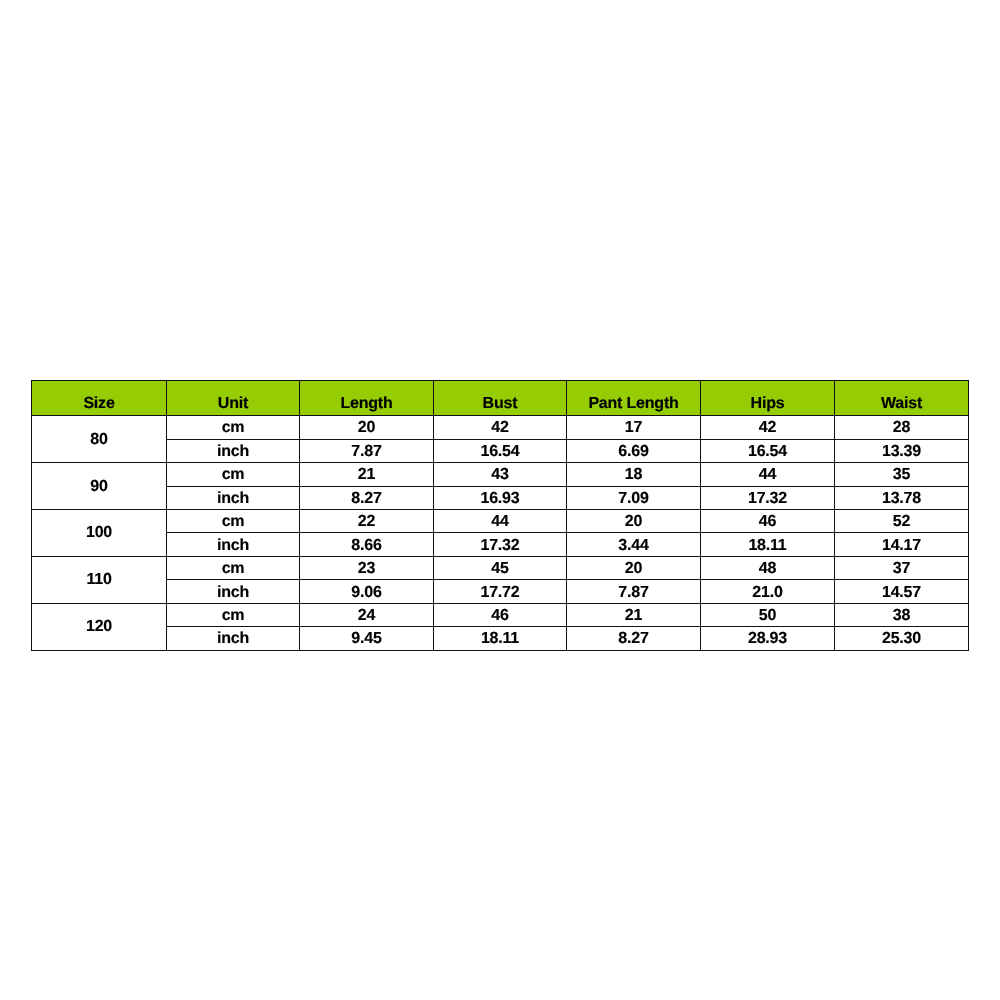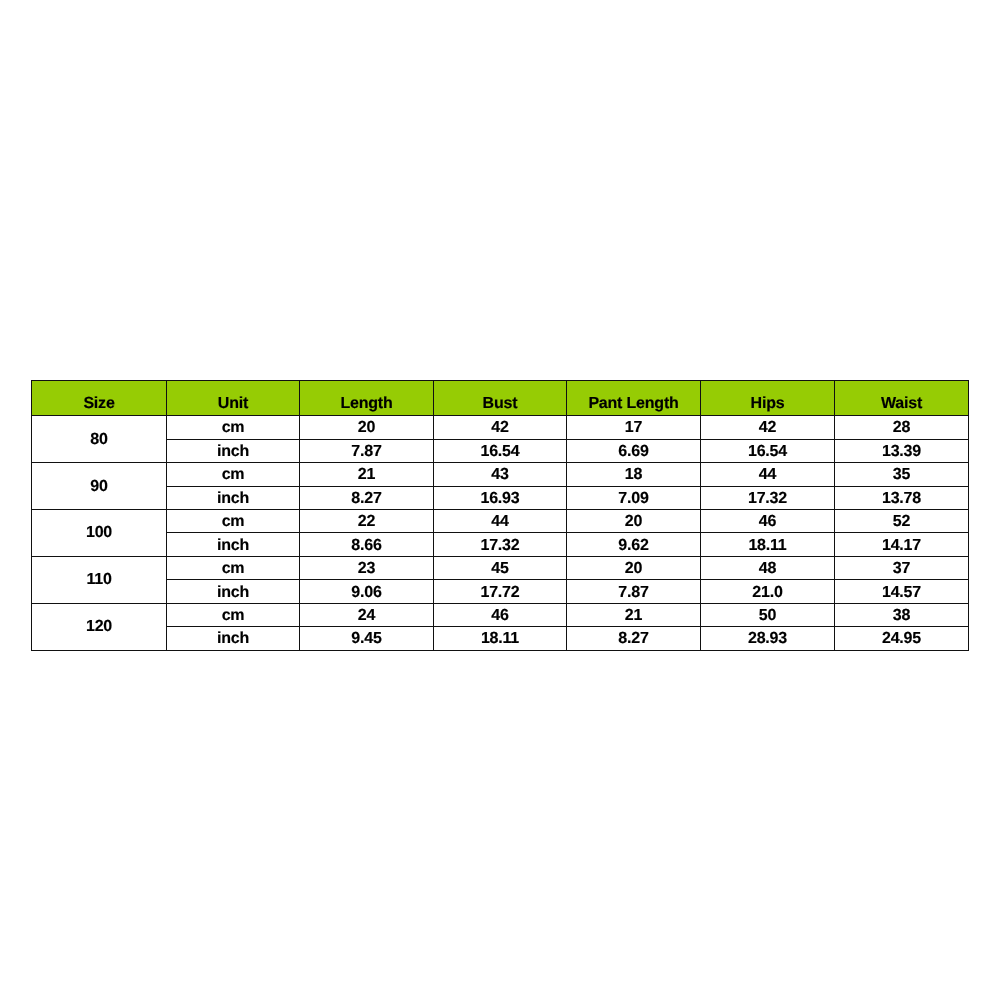--- a/index.html
+++ b/index.html
@@ -144,21 +144,21 @@
         <td>22</td>
         <td>44</td>
         <td>20</td>
         <td>46</td>
         <td>52</td>
       </tr>
       <tr>
         <td>inch</td>
         <td>8.66</td>
         <td>17.32</td>
-        <td>9.62</td>
+        <td>3.44</td>
         <td>18.11</td>
         <td>14.17</td>
       </tr>
 
       <tr>
         <td class="size-cell" rowspan="2">110</td>
         <td>cm</td>
         <td>23</td>
         <td>45</td>
         <td>20</td>
@@ -182,19 +182,19 @@
         <td>21</td>
         <td>50</td>
         <td>38</td>
       </tr>
       <tr>
         <td>inch</td>
         <td>9.45</td>
         <td>18.11</td>
         <td>8.27</td>
         <td>28.93</td>
-        <td>24.95</td>
+        <td>25.30</td>
       </tr>
 
     </tbody>
   </table>
 
 </div>
 
 </body></html>

